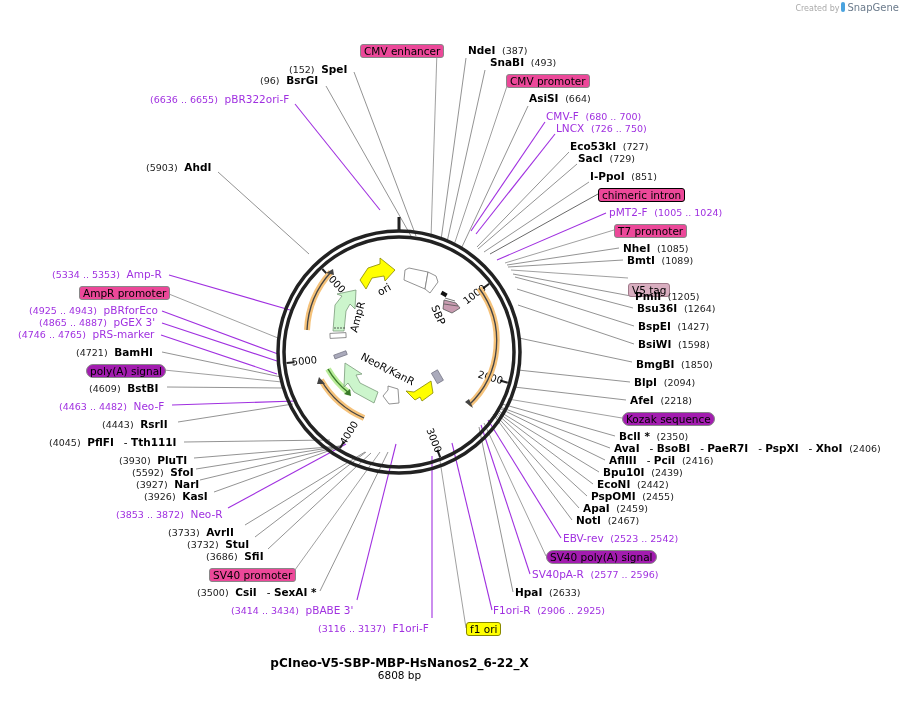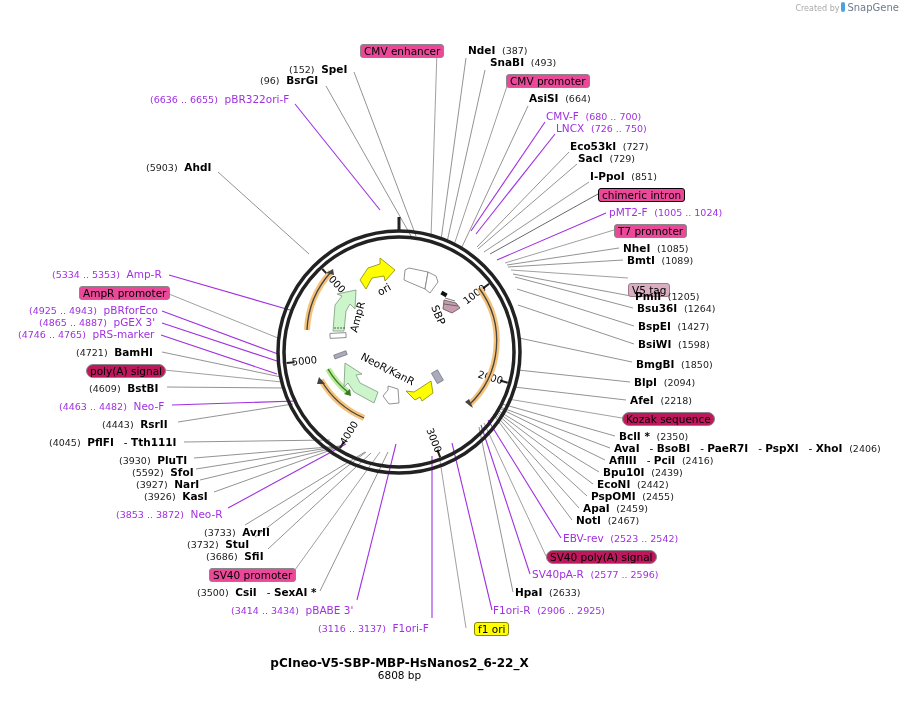--- a/index.html
+++ b/index.html
@@ -7,23 +7,23 @@
   #map { position: absolute; left: 0; top: 0; width: 907px; height: 712px; }
   .lbl { position: absolute; white-space: nowrap; font-size: 10.5px; line-height: 13px; color: #000; }
   .lbl .pos { font-size: 9.5px; color: #222; }
   .lbl .name { font-weight: bold; font-size: 10.5px; }
   .lbl .sep { font-weight: normal; }
   .primer { color: #a030e0; }
   .primer .pos { color: #a030e0; font-size: 9.5px; }
   .primer .name { font-weight: normal; font-size: 10.5px; }
   .feat { position: absolute; white-space: nowrap; font-size: 10.5px; line-height: 12px; padding: 0 3px; border: 1px solid #888; border-radius: 3px; background: #ec4899; color: #000; }
   .feat.dark { border-color: #000; }
-  .feat.grey { background: #be185d; border-color: #888; border-radius: 7px; }
+  .feat.grey { background: #a21caf; border-color: #888; border-radius: 7px; }
   .feat.pink { background: #d9aec0; border-color: #a07a8a; }
-  .feat.yellow { background: #ffff00; border-color: #888800; margin-left: 8px; }
+  .feat.yellow { background: #ffff00; border-color: #888800; }
   .credit { position: absolute; right: 8px; top: 2px; font-size: 8px; color: #aaa; }
   .credit .sg { font-size: 10px; color: #6b7b8c; }
   .credit .logo { display: inline-block; width: 4px; height: 10px; background: #4aa3df; border-radius: 2px; vertical-align: -1px; margin: 0 2px; }
   .title { position: absolute; top: 656px; left: 0; width: 799px; text-align: center; font-weight: bold; font-size: 12px; }
   .subtitle { position: absolute; top: 669px; left: 0; width: 799px; text-align: center; font-size: 10.5px; }
 </style>
 </head>
 <body>
 
 <div class="credit">
@@ -209,21 +209,21 @@
     <div class="lbl primer" style="left: 532px; top: 568px;"><span><span class="name">SV40pA-R</span></span><span style="white-space: pre;">  </span><span class="pos">(2577 .. 2596)</span></div>
     <div class="lbl" style="left: 515px; top: 586px;"><span><span class="name">HpaI</span></span><span style="white-space: pre;">  </span><span class="pos">(2633)</span></div>
     <div class="lbl primer" style="left: 493px; top: 604px;"><span><span class="name">F1ori-R</span></span><span style="white-space: pre;">  </span><span class="pos">(2906 .. 2925)</span></div>
     <div class="feat yellow" style="left: 466px; top: 622px;"><span>f1 ori</span></div>
     <div class="lbl primer" style="left: 318px; top: 622px;"><span class="pos">(3116 .. 3137)</span><span style="white-space: pre;">  </span><span><span class="name">F1ori-F</span></span></div>
     <div class="lbl primer" style="left: 231px; top: 604px;"><span class="pos">(3414 .. 3434)</span><span style="white-space: pre;">  </span><span><span class="name">pBABE 3'</span></span></div>
     <div class="lbl" style="left: 197px; top: 586px;"><span class="pos">(3500)</span><span style="white-space: pre;">  </span><span><span class="name">CsiI</span><span class="sep" style="white-space: pre;">   - </span><span class="name">SexAI *</span></span></div>
     <div class="feat plain" style="left: 209px; top: 568px;"><span>SV40 promoter</span></div>
     <div class="lbl" style="left: 206px; top: 550px;"><span class="pos">(3686)</span><span style="white-space: pre;">  </span><span><span class="name">SfiI</span></span></div>
     <div class="lbl" style="left: 187px; top: 538px;"><span class="pos">(3732)</span><span style="white-space: pre;">  </span><span><span class="name">StuI</span></span></div>
-    <div class="lbl" style="left: 168px; top: 526px; margin-left: 36px;"><span class="pos">(3733)</span><span style="white-space: pre;">  </span><span><span class="name">AvrII</span></span></div>
+    <div class="lbl" style="left: 168px; top: 526px;"><span class="pos">(3733)</span><span style="white-space: pre;">  </span><span><span class="name">AvrII</span></span></div>
     <div class="lbl primer" style="left: 116px; top: 508px;"><span class="pos">(3853 .. 3872)</span><span style="white-space: pre;">  </span><span><span class="name">Neo-R</span></span></div>
     <div class="lbl" style="left: 144px; top: 490px;"><span class="pos">(3926)</span><span style="white-space: pre;">  </span><span><span class="name">KasI</span></span></div>
     <div class="lbl" style="left: 136px; top: 478px;"><span class="pos">(3927)</span><span style="white-space: pre;">  </span><span><span class="name">NarI</span></span></div>
     <div class="lbl" style="left: 132px; top: 466px;"><span class="pos">(5592)</span><span style="white-space: pre;">  </span><span><span class="name">SfoI</span></span></div>
     <div class="lbl" style="left: 119px; top: 454px;"><span class="pos">(3930)</span><span style="white-space: pre;">  </span><span><span class="name">PluTI</span></span></div>
     <div class="lbl" style="left: 49px; top: 436px;"><span class="pos">(4045)</span><span style="white-space: pre;">  </span><span><span class="name">PflFI</span><span class="sep" style="white-space: pre;">   - </span><span class="name">Tth111I</span></span></div>
     <div class="lbl" style="left: 102px; top: 418px;"><span class="pos">(4443)</span><span style="white-space: pre;">  </span><span><span class="name">RsrII</span></span></div>
     <div class="lbl primer" style="left: 59px; top: 400px;"><span class="pos">(4463 .. 4482)</span><span style="white-space: pre;">  </span><span><span class="name">Neo-F</span></span></div>
     <div class="lbl" style="left: 89px; top: 382px;"><span class="pos">(4609)</span><span style="white-space: pre;">  </span><span><span class="name">BstBI</span></span></div>
     <div class="feat grey" style="left: 86px; top: 364px;"><span>poly(A) signal</span></div>

